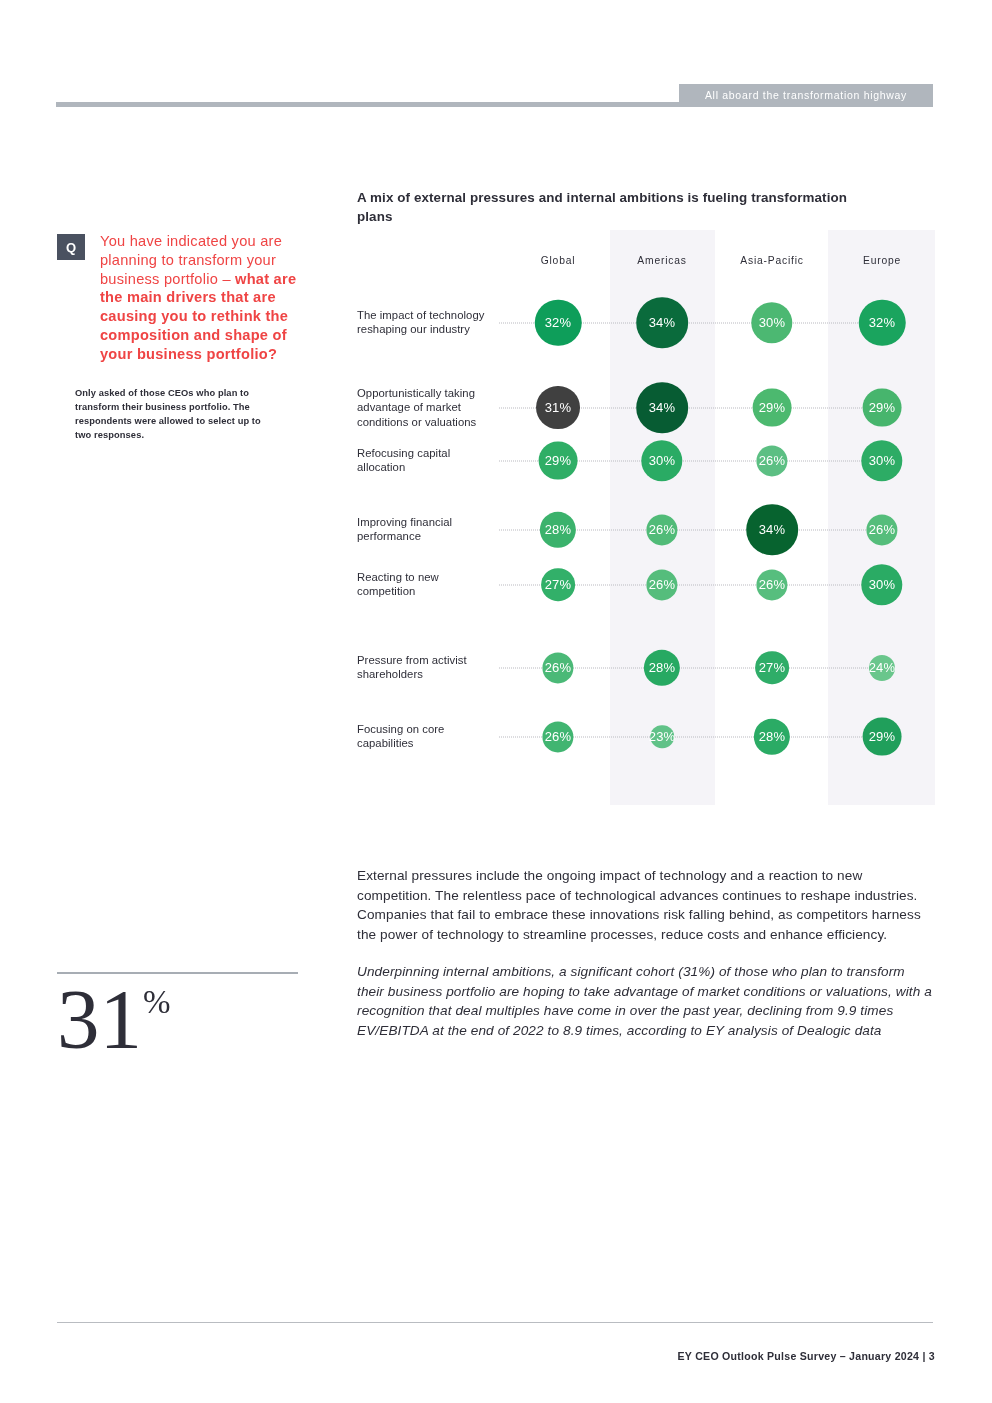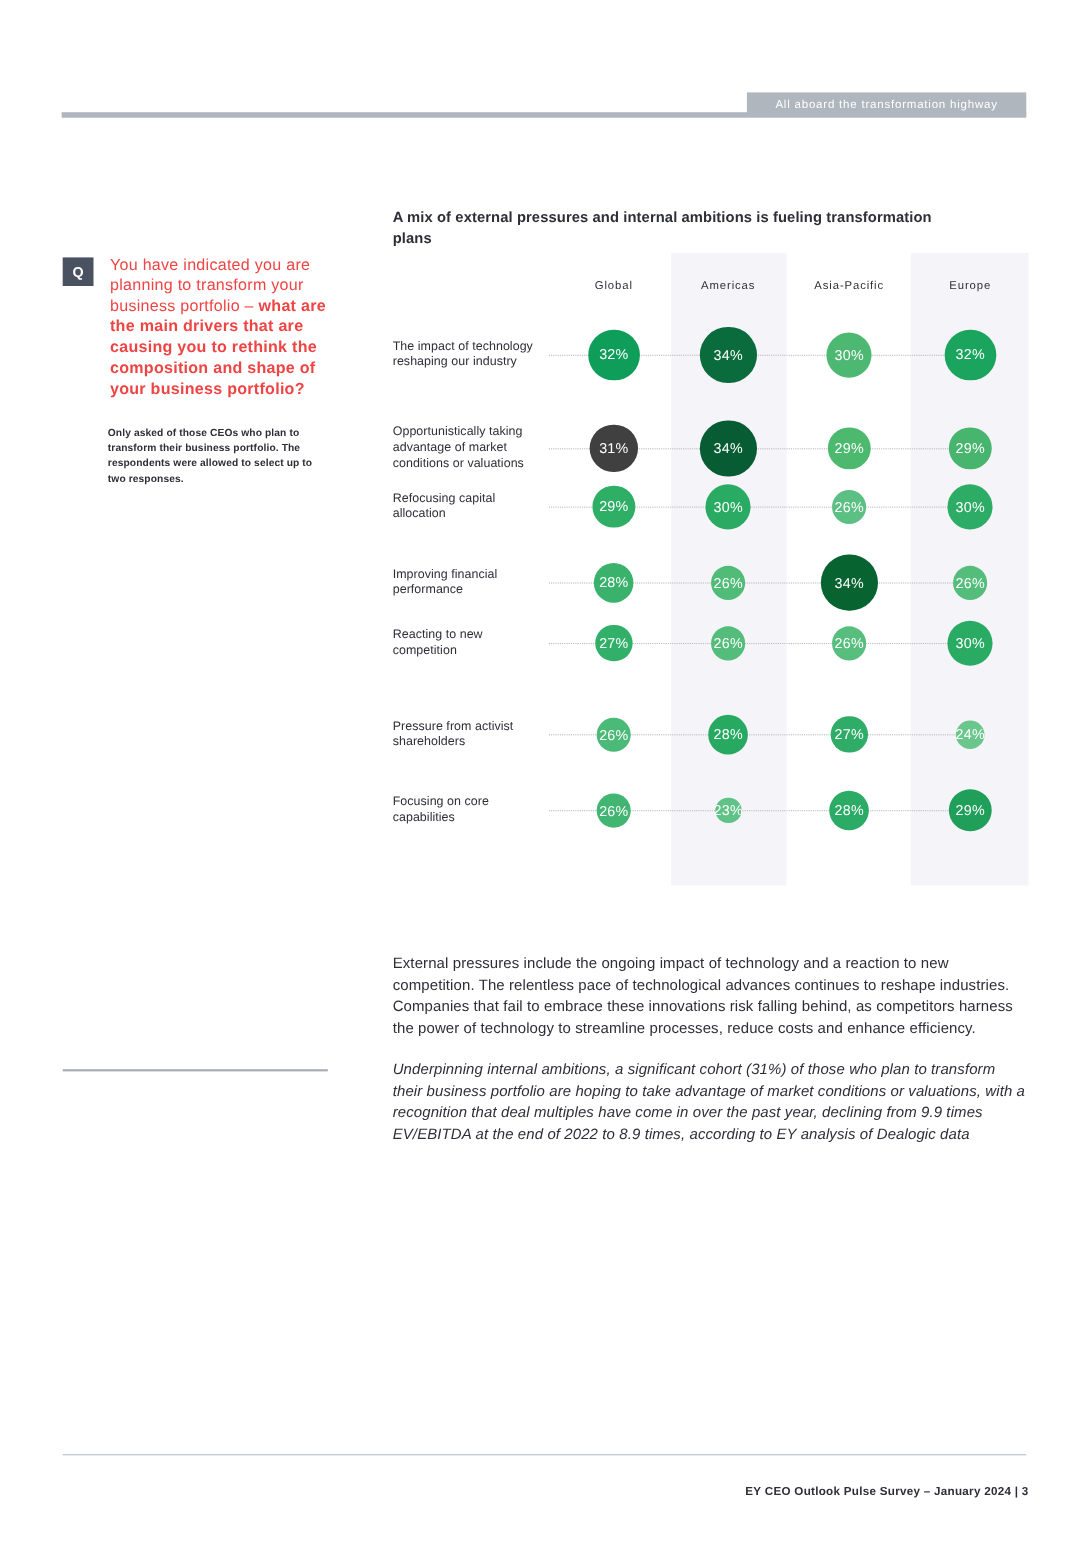--- a/index.html
+++ b/index.html
@@ -76,21 +76,21 @@
     font-size: 14.6px;
     line-height: 1.29;
     color: #ef4444;
     letter-spacing: 0.25px;
   }
   .q-text .q-bold {
     font-weight: bold;
   }
   .q-note {
     margin-top: 22px;
-    margin-left: 41px;
+    margin-left: 18px;
     font-size: 9.3px;
     line-height: 1.52;
     font-weight: bold;
     color: #2e2e38;
     letter-spacing: 0.1px;
     width: 195px;
   }
 
   
   .stat-block {
@@ -258,20 +258,24 @@
     <div class="q-badge">Q</div>
     <div class="q-text">
       <span>You have indicated you are planning to transform your business portfolio – </span><span class="q-bold">what are the main drivers that are causing you to rethink the composition and shape of your business portfolio?</span>
     </div>
   </div>
   <div class="q-note">Only asked of those CEOs who plan to transform their business portfolio. The respondents were allowed to select up to two responses.</div>
 </div>
 
 <div class="stat-block">
   <div class="stat-rule"></div>
+  <div class="stat-number-wrap">
+    <span class="stat-number">31</span>
+    <span class="stat-pct">%</span>
+  </div>
 </div>
 
 <div class="chart-title">A mix of external pressures and internal ambitions is fueling transformation plans</div>
 
 <div class="chart" id="chart-root">
   <div class="band band-americas"></div>
   <div class="band band-europe"></div>
 <div class="col-head" style="left: 147px;">Global</div>
     <div class="col-head" style="left: 251px;">Americas</div>
     <div class="col-head" style="left: 361px;">Asia-Pacific</div>

